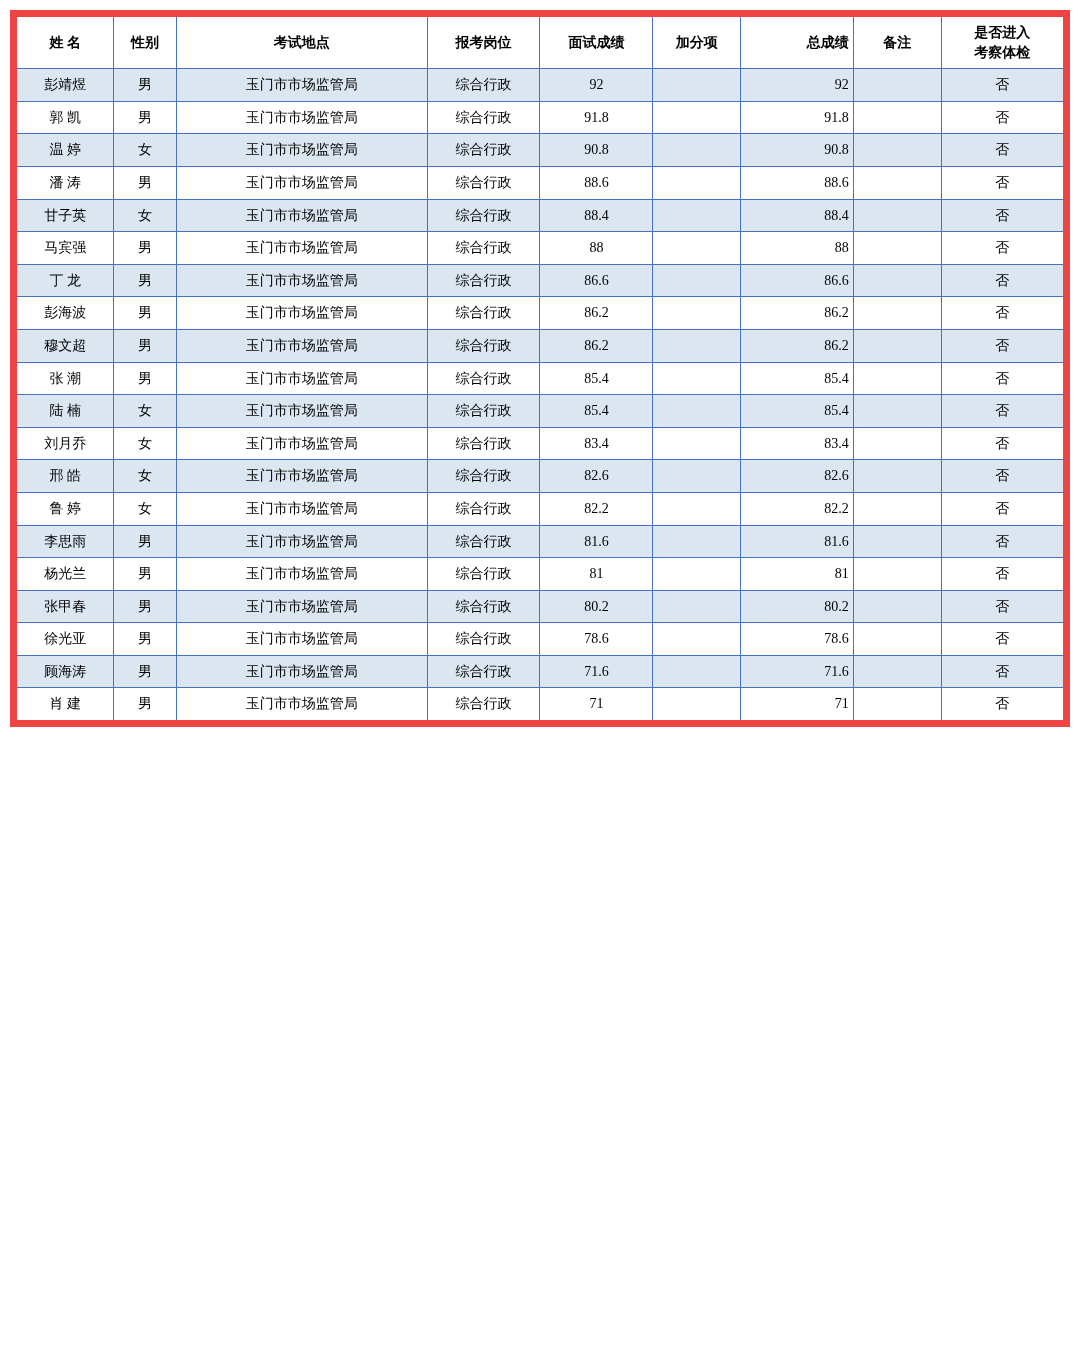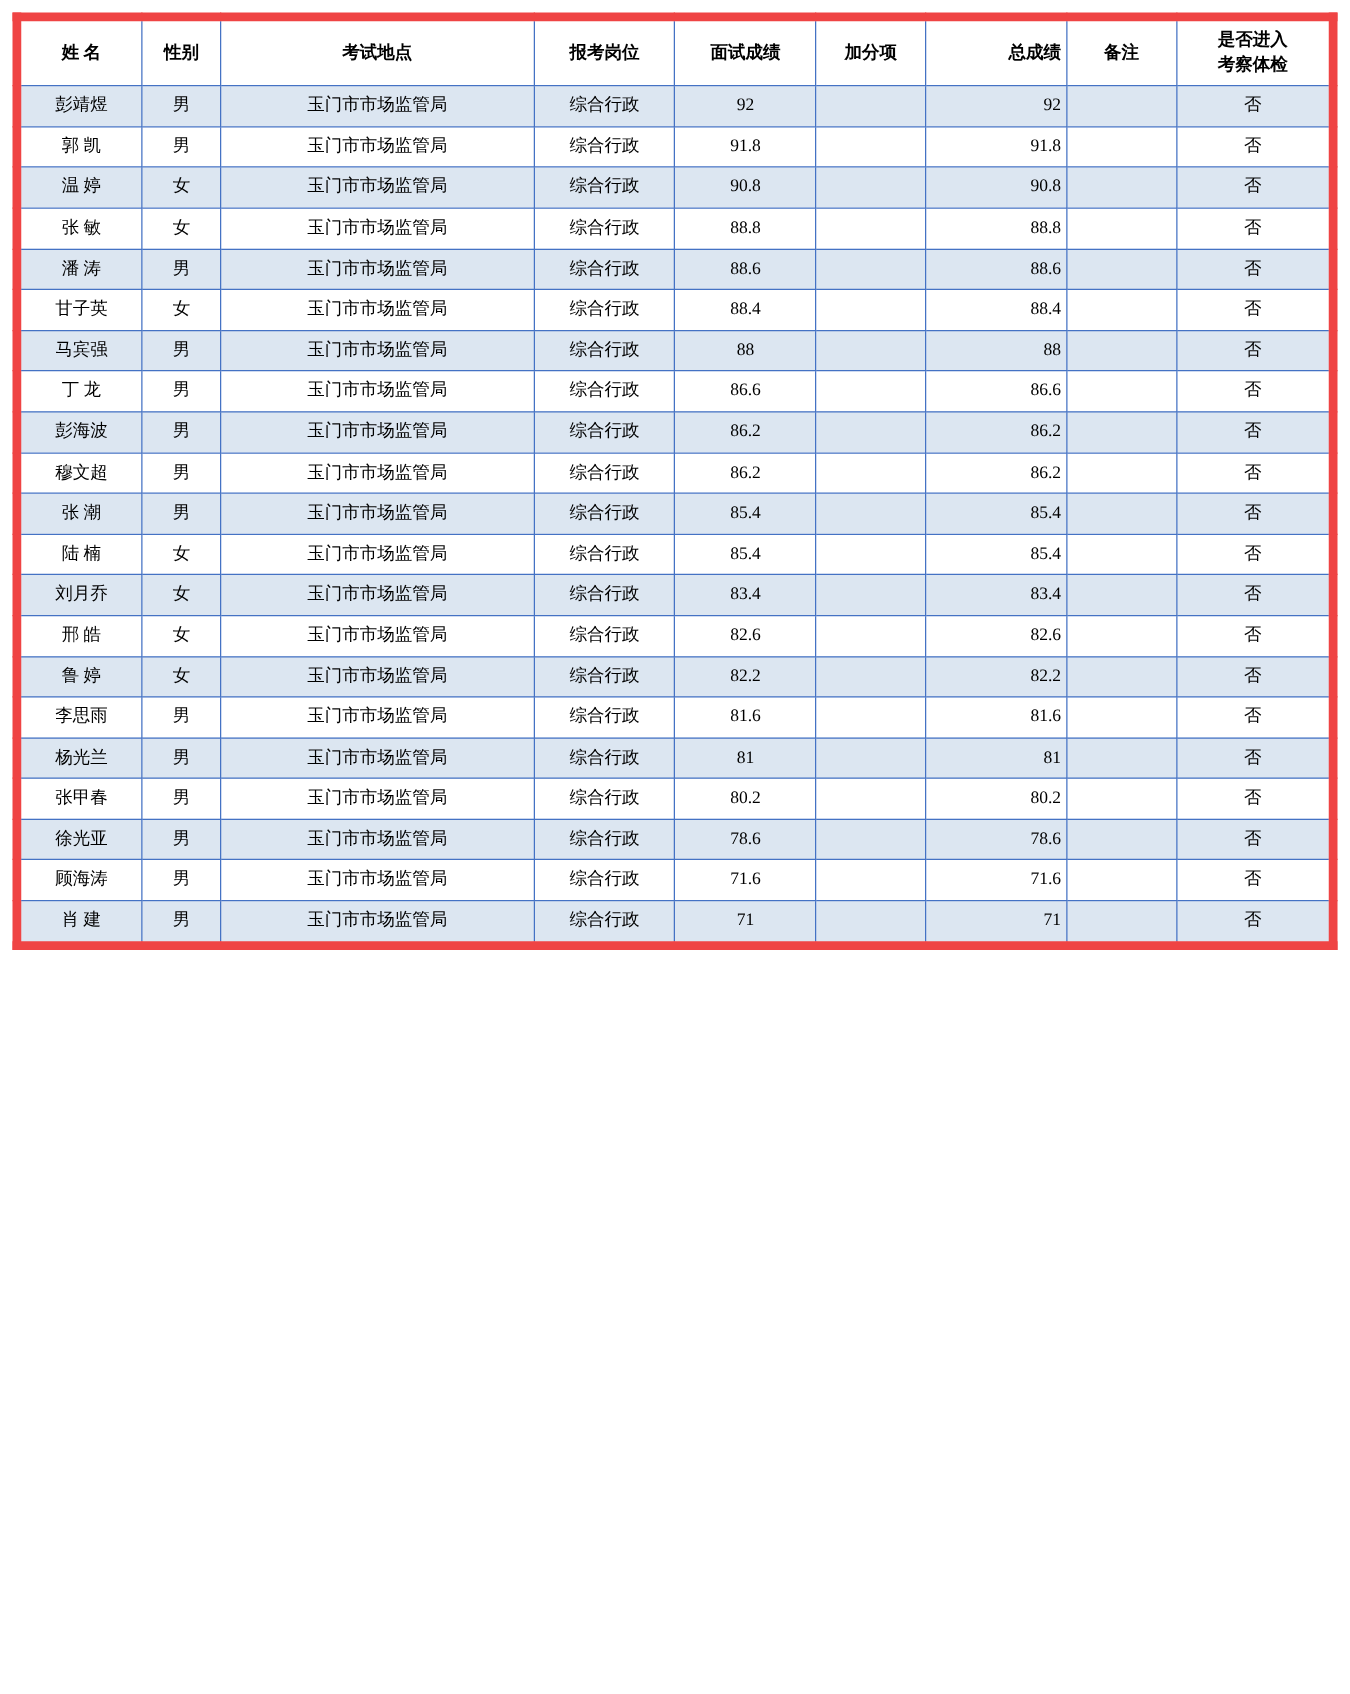--- a/index.html
+++ b/index.html
@@ -93,31 +93,20 @@
         <td class="col-gender">女</td>
         <td class="col-location">玉门市市场监管局</td>
         <td class="col-position">综合行政</td>
         <td class="col-score">90.8</td>
         <td class="col-bonus"></td>
         <td class="col-total">90.8</td>
         <td class="col-remark"></td>
         <td class="col-enter">否</td>
       </tr>
       <tr>
-        <td class="col-name">张  敏</td>
-        <td class="col-gender">女</td>
-        <td class="col-location">玉门市市场监管局</td>
-        <td class="col-position">综合行政</td>
-        <td class="col-score">88.8</td>
-        <td class="col-bonus"></td>
-        <td class="col-total">88.8</td>
-        <td class="col-remark"></td>
-        <td class="col-enter">否</td>
-      </tr>
-      <tr>
         <td class="col-name">潘  涛</td>
         <td class="col-gender">男</td>
         <td class="col-location">玉门市市场监管局</td>
         <td class="col-position">综合行政</td>
         <td class="col-score">88.6</td>
         <td class="col-bonus"></td>
         <td class="col-total">88.6</td>
         <td class="col-remark"></td>
         <td class="col-enter">否</td>
       </tr>

